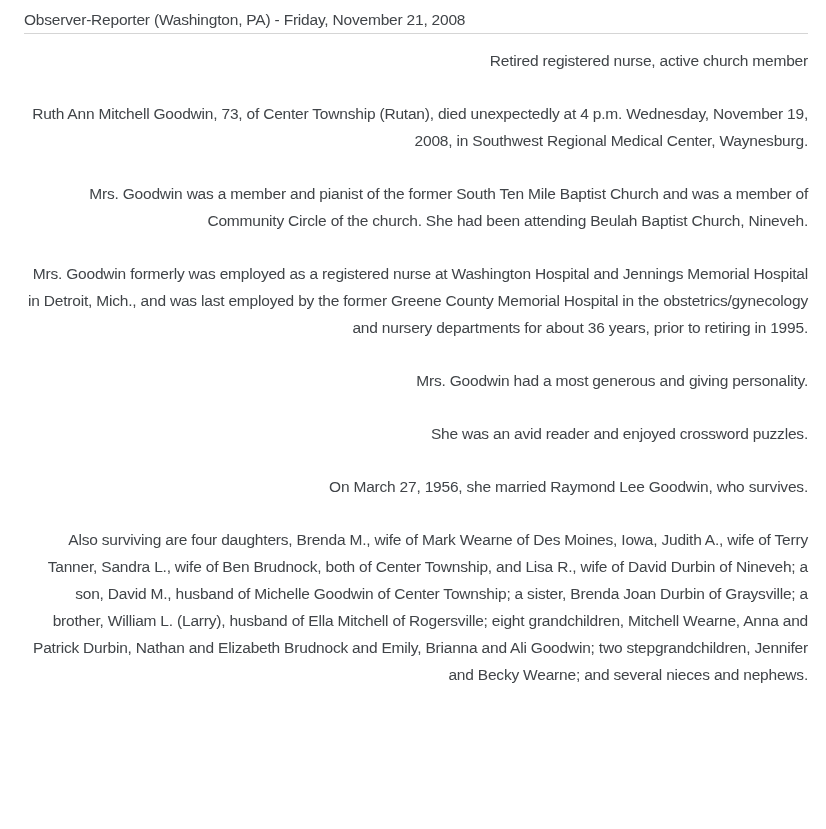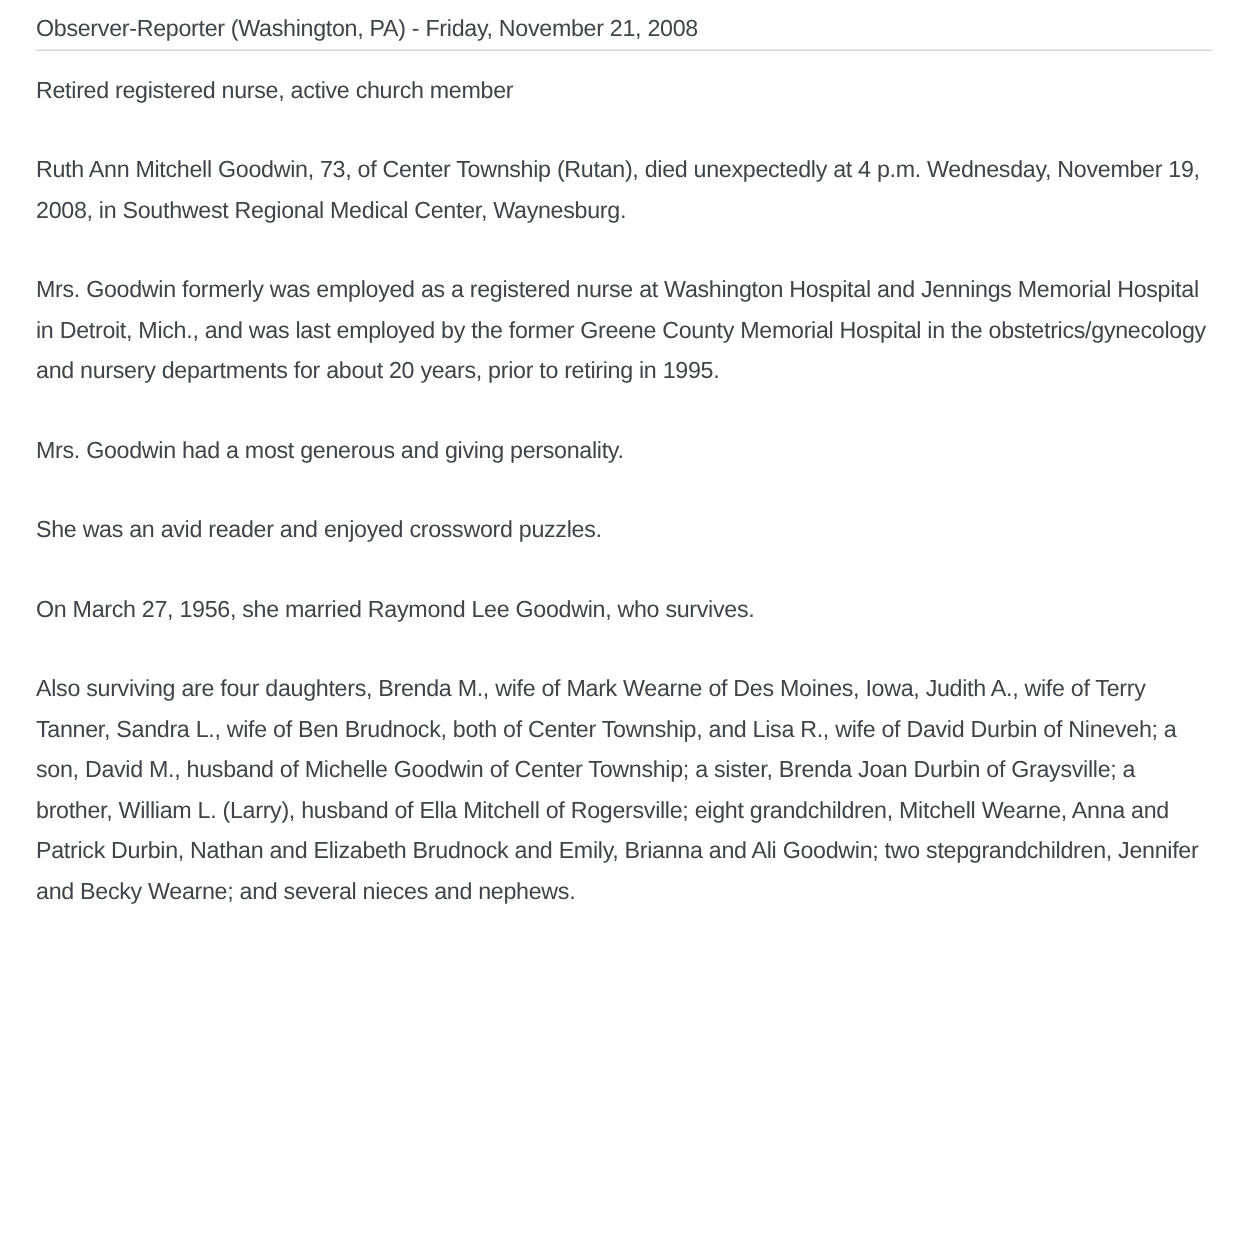--- a/index.html
+++ b/index.html
@@ -26,20 +26,21 @@
 
   .divider {
     border: none;
     border-top: 1px solid #d5d5d5;
     height: 0;
     margin: 0;
   }
 
   .article {
     padding-top: 13px;
+    text-align: right;
   }
 
   .article p {
     font-size: 15.5px;
     line-height: 27px;
     letter-spacing: -0.2px;
     margin: 0 0 26px 0;
     max-width: 786px;
   }
 </style>
@@ -49,23 +50,24 @@
 <div class="source-line">Observer-Reporter (Washington, PA) - Friday, November 21, 2008</div>
 
 <hr class="divider">
 
 <div class="article">
   <p>Retired registered nurse, active church member</p>
 
   <p>Ruth Ann Mitchell Goodwin, 73, of Center Township (Rutan), died unexpectedly at 4 p.m. Wednesday, November 19, 2008, in Southwest Regional Medical Center, Waynesburg.</p>
 
 
+  <p>Mrs. Goodwin was a member and pianist of the former South Ten Mile Baptist Church and was a member of Community Circle of the church. She had been attending Beulah Baptist Church, Nineveh.</p>
 
 
-  <p>Mrs. Goodwin formerly was employed as a registered nurse at Washington Hospital and Jennings Memorial Hospital in Detroit, Mich., and was last employed by the former Greene County Memorial Hospital in the obstetrics/gynecology and nursery departments for about 20 years, prior to retiring in 1995.</p>
+  <p>Mrs. Goodwin formerly was employed as a registered nurse at Washington Hospital and Jennings Memorial Hospital in Detroit, Mich., and was last employed by the former Greene County Memorial Hospital in the obstetrics/gynecology and nursery departments for about 36 years, prior to retiring in 1995.</p>
 
   <p>Mrs. Goodwin had a most generous and giving personality.</p>
 
   <p>She was an avid reader and enjoyed crossword puzzles.</p>
 
   <p>On March 27, 1956, she married Raymond Lee Goodwin, who survives.</p>
 
   <p>Also surviving are four daughters, Brenda M., wife of Mark Wearne of Des Moines, Iowa, Judith A., wife of Terry Tanner, Sandra L., wife of Ben Brudnock, both of Center Township, and Lisa R., wife of David Durbin of Nineveh; a son, David M., husband of Michelle Goodwin of Center Township; a sister, Brenda Joan Durbin of Graysville; a brother, William L. (Larry), husband of Ella Mitchell of Rogersville; eight grandchildren, Mitchell Wearne, Anna and Patrick Durbin, Nathan and Elizabeth Brudnock and Emily, Brianna and Ali Goodwin; two stepgrandchildren, Jennifer and Becky Wearne; and several nieces and nephews.</p>
 </div>
 

